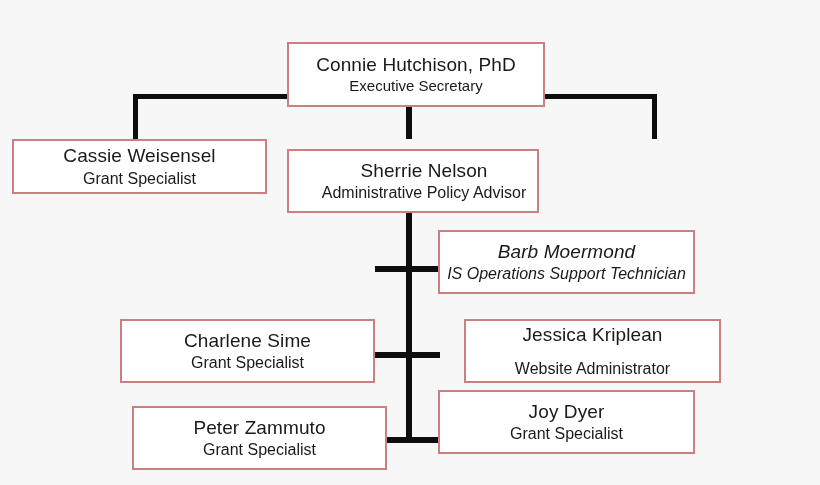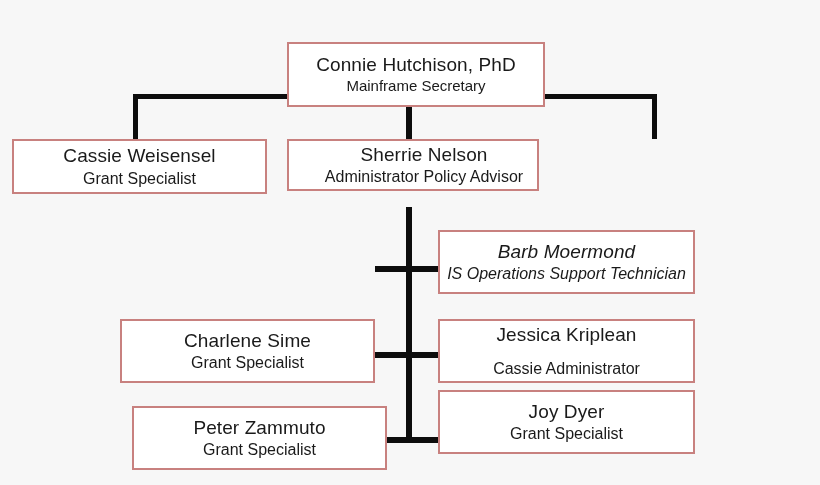--- a/index.html
+++ b/index.html
@@ -77,53 +77,53 @@
   <div class="connector" style="left:409px; top:266px; width:31px; height:6px;"></div>
 
   <div class="connector" style="left:375px; top:352px; width:34px; height:6px;"></div>
   <div class="connector" style="left:409px; top:352px; width:31px; height:6px;"></div>
 
   <div class="connector" style="left:375px; top:437px; width:34px; height:6px;"></div>
   <div class="connector" style="left:409px; top:437px; width:31px; height:6px;"></div>
 
   <div class="org-box root" style="left:287px; top:42px; width:258px; height:65px;">
     <div class="org-name">Connie Hutchison, PhD</div>
-    <div class="org-title">Mainframe Secretary</div>
+    <div class="org-title">Executive Secretary</div>
   </div>
 
   <div class="org-box" style="left:12px; top:139px; width:255px; height:55px;">
     <div class="org-name">Cassie Weisensel</div>
     <div class="org-title">Grant Specialist</div>
   </div>
 
-  <div class="org-box" style="left:287px; top:139px; width:252px; height:52px;padding-left:22px;">
+  <div class="org-box" style="left:287px; top:149px; width:252px; height:64px;padding-left:22px;">
     <div class="org-name">Sherrie Nelson</div>
-    <div class="org-title">Administrator Policy Advisor</div>
+    <div class="org-title">Administrative Policy Advisor</div>
   </div>
 
 
 
   <div class="org-box" style="left:120px; top:319px; width:255px; height:64px;">
     <div class="org-name">Charlene Sime</div>
     <div class="org-title">Grant Specialist</div>
   </div>
 
   <div class="org-box" style="left:120px; top:406px; width:255px; height:64px;margin-left:12px;">
     <div class="org-name">Peter Zammuto</div>
     <div class="org-title">Grant Specialist</div>
   </div>
 
   <div class="org-box" style="left:438px; top:230px; width:257px; height:64px;font-style:italic;">
     <div class="org-name">Barb Moermond</div>
     <div class="org-title">IS Operations Support Technician</div>
   </div>
 
-  <div class="org-box" style="left:438px; top:319px; width:257px; height:64px;gap:12px;">
+  <div class="org-box" style="left:464px; top:319px; width:257px; height:64px;gap:12px;">
     <div class="org-name">Jessica Kriplean</div>
-    <div class="org-title">Cassie Administrator</div>
+    <div class="org-title">Website Administrator</div>
   </div>
 
   <div class="org-box" style="left:438px; top:390px; width:257px; height:64px;">
     <div class="org-name">Joy Dyer</div>
     <div class="org-title">Grant Specialist</div>
   </div>
 
 </div>
 
 </body></html>

